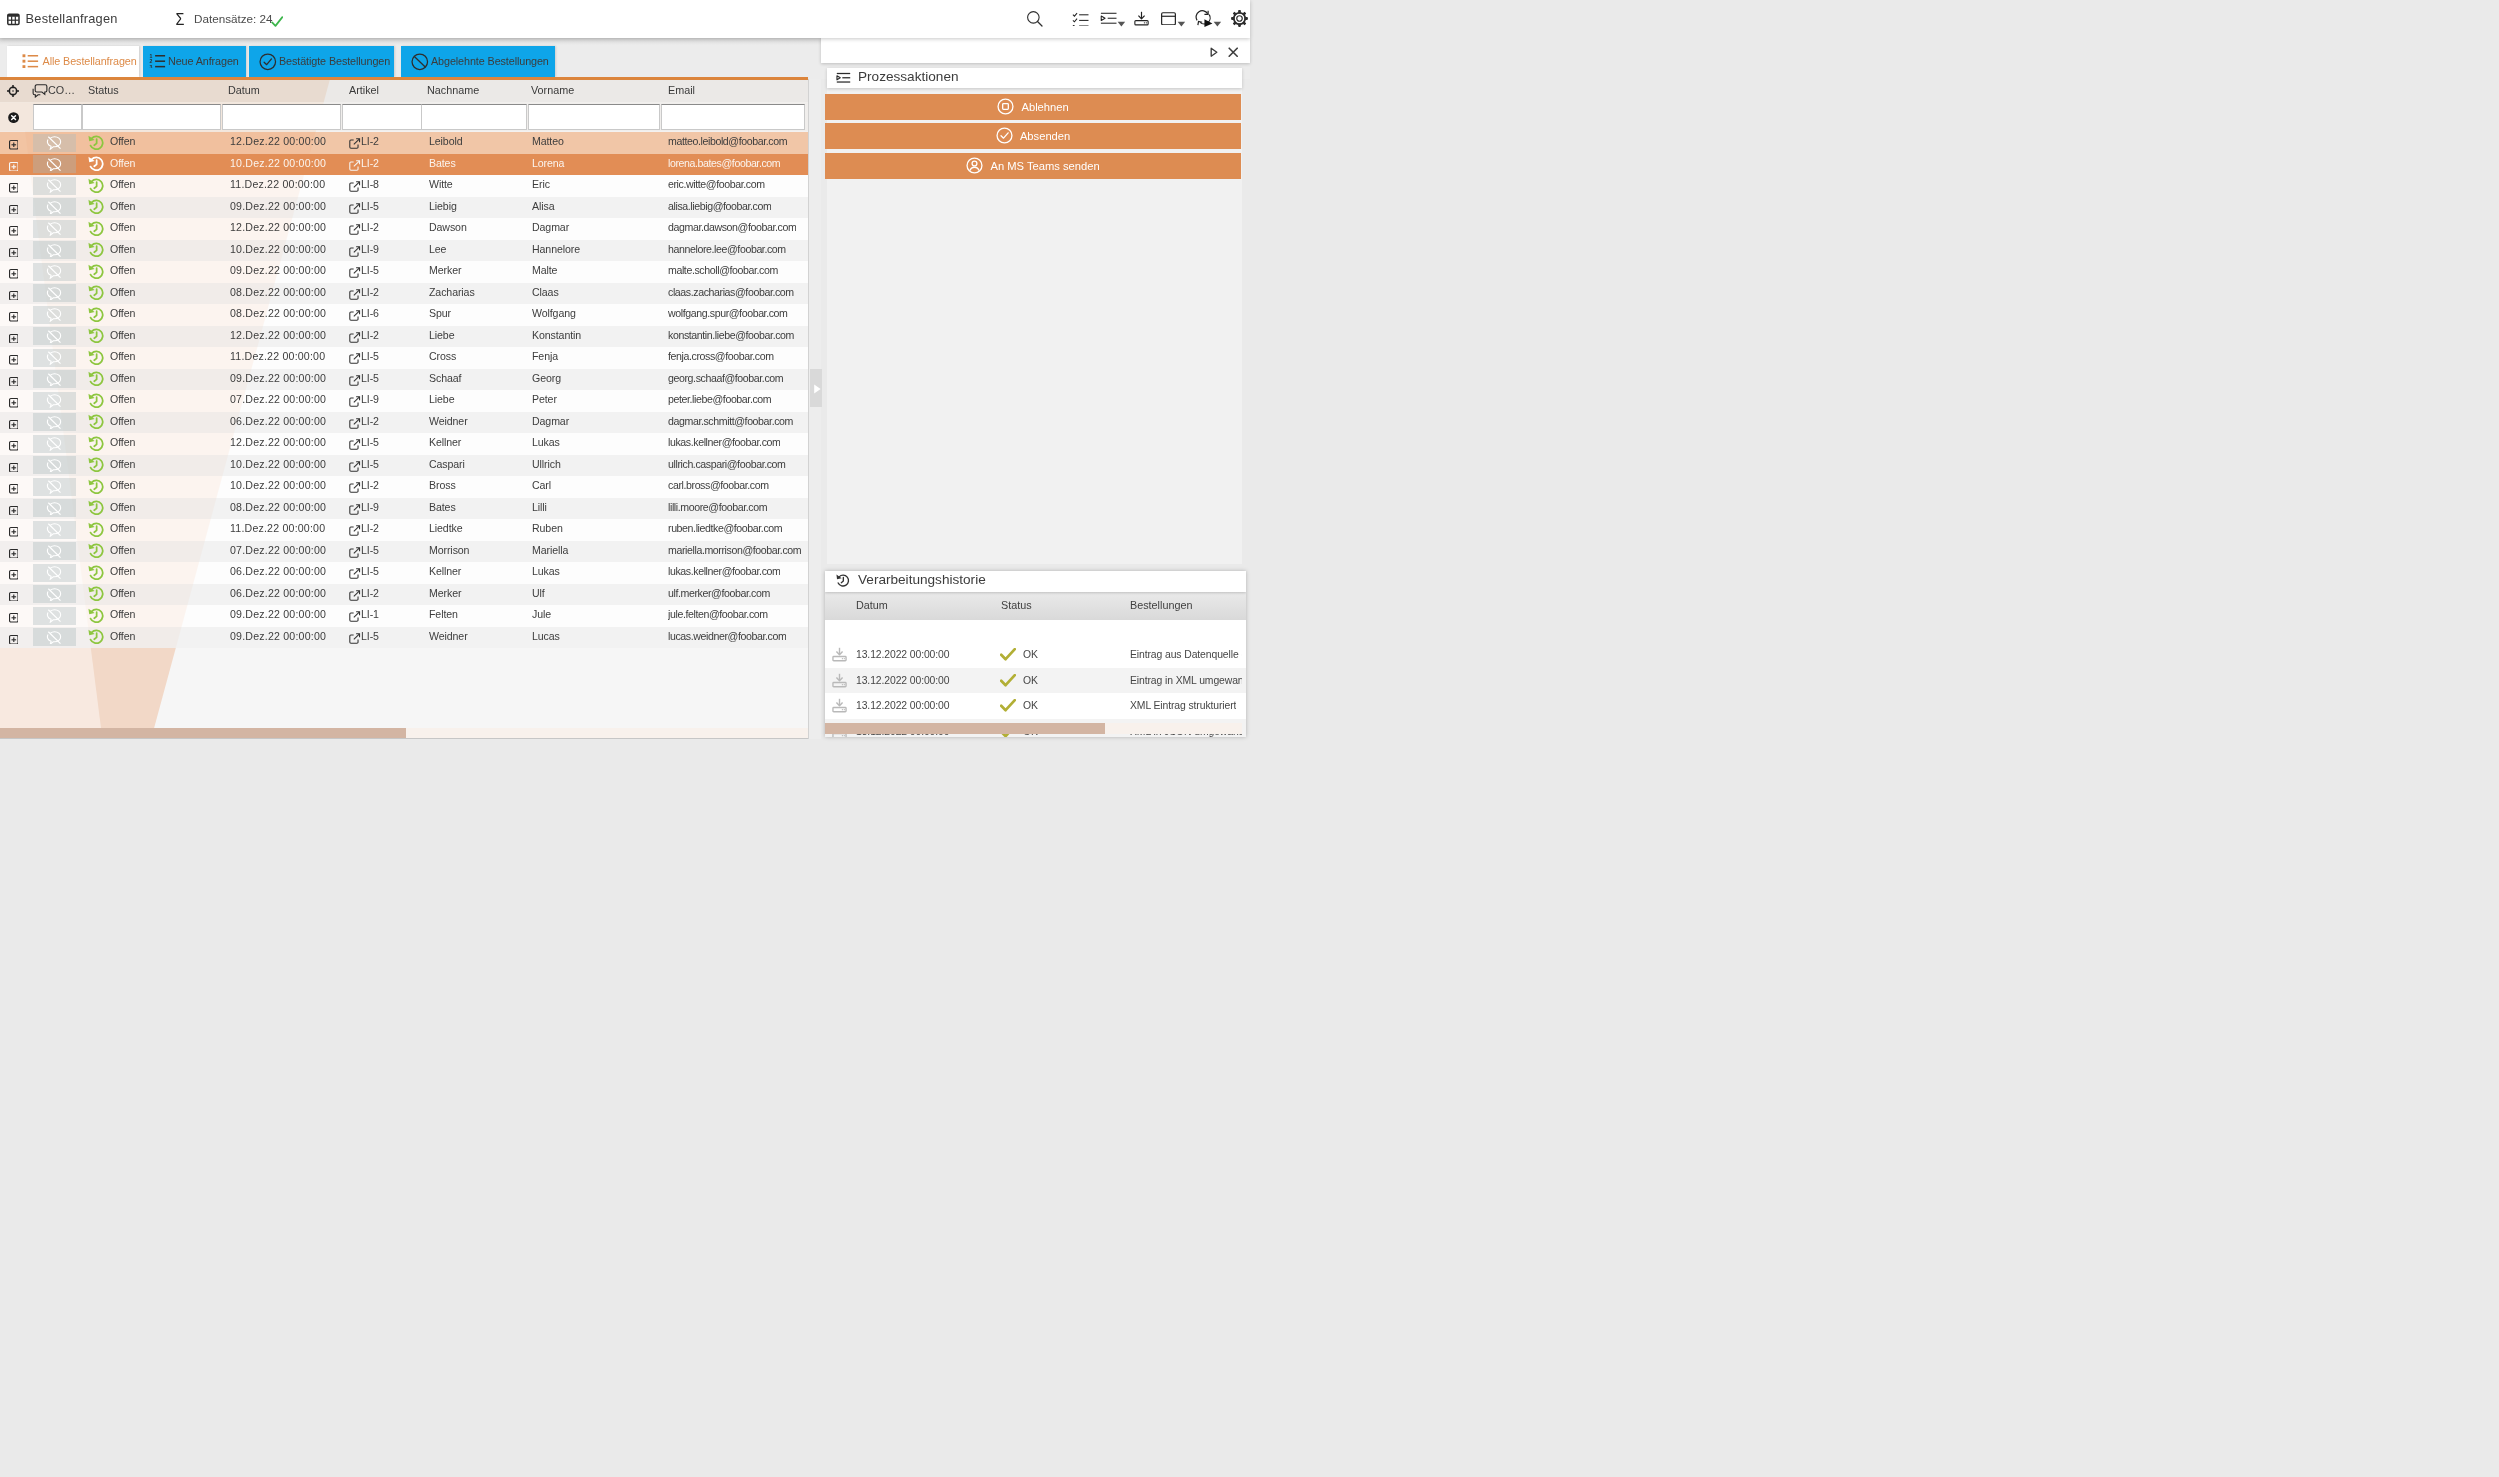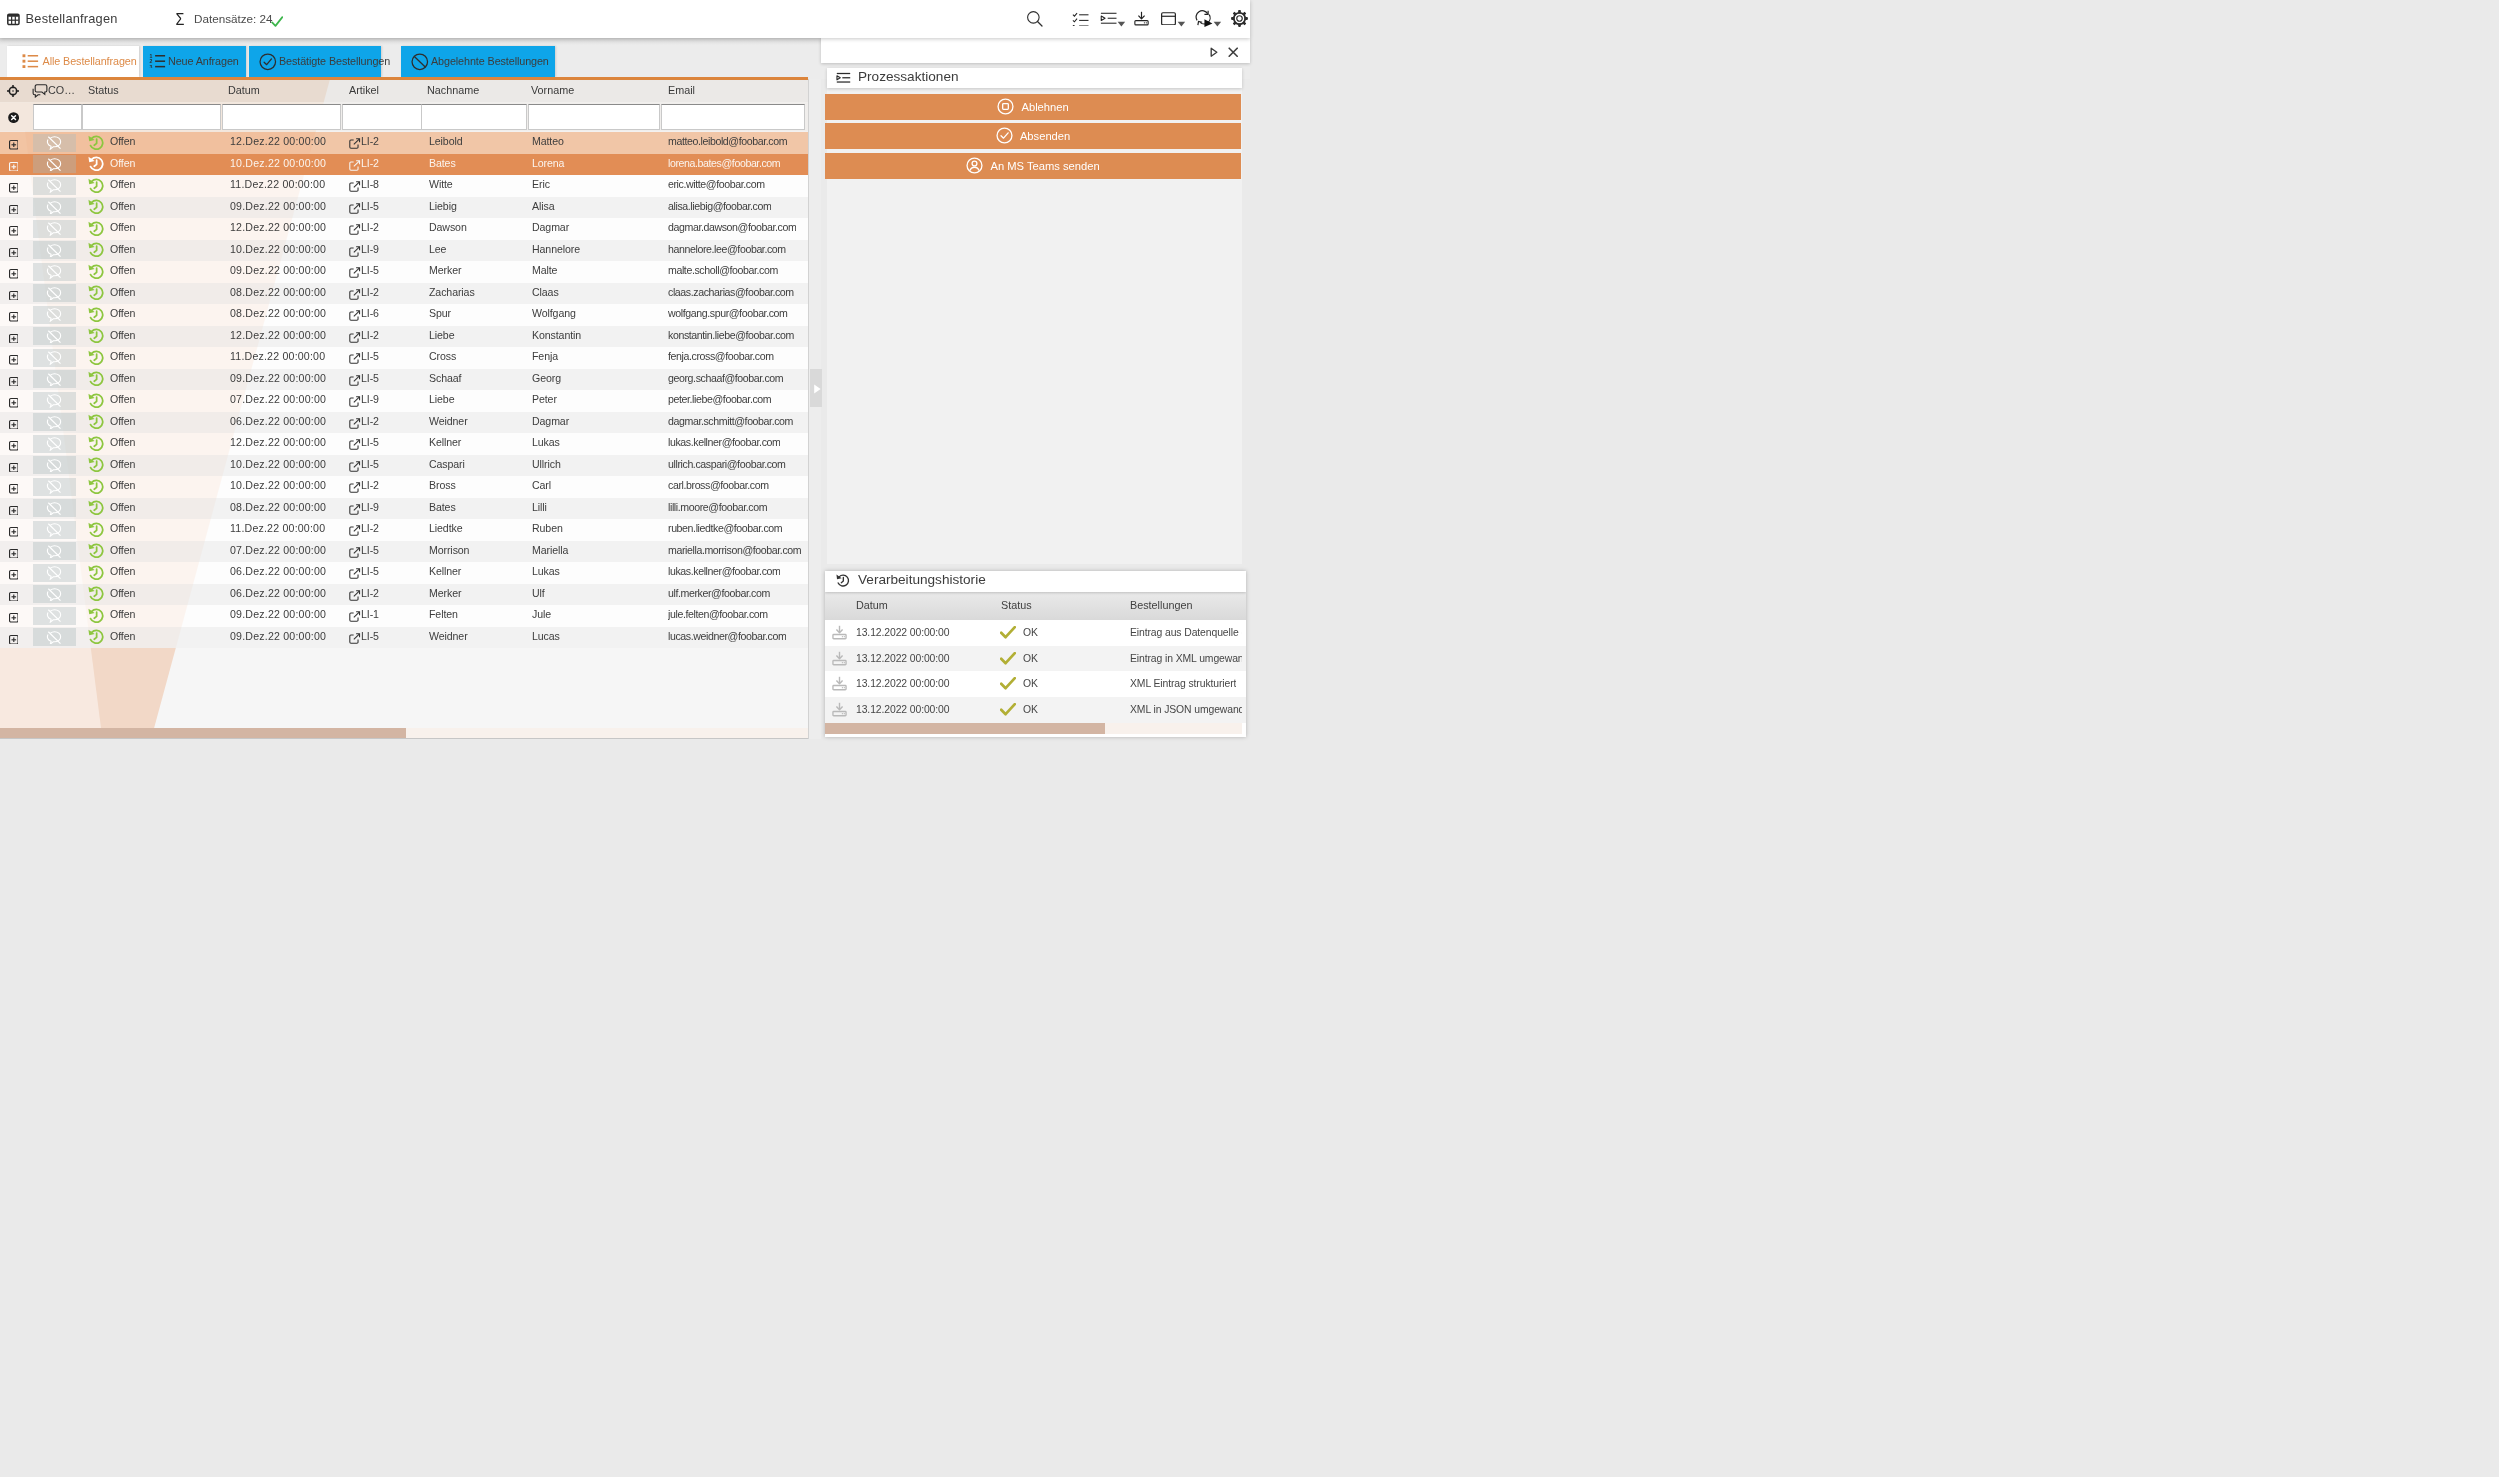--- a/index.html
+++ b/index.html
@@ -13,21 +13,21 @@
 #checkg { position:absolute; left:271px; top:15px; }
 .tico { position:absolute; top:10.4px; }
 #tabbar { position:absolute; left:0; top:38px; width:1250px; height:41px;
   background:linear-gradient(#d8d8d8, #ececec 7.2px, #ececec); z-index:5; }
 .tab { position:absolute; top:46px; height:31px; background:#0ea5e9; box-shadow:1.2px 0 2px rgba(0,0,0,0.13);
   font-size:10.8px; color:#3c3c3c; white-space:nowrap; z-index:6; letter-spacing:-0.1px; }
 .tab .ti { position:absolute; top:8px; }
 .tab .tt { position:absolute; top:8.8px; }
 #tab1 { left:6.6px; width:132px; background:#fff; color:#dd8a47; }
 #tab2 { left:143px; width:103px; }
-#tab3 { left:249px; width:132px; }
+#tab3 { left:249px; width:145px; }
 #tab4 { left:401px; width:154px; }
 #oline { position:absolute; left:0; top:77px; width:808px; height:2.6px; background:#dc853c; z-index:7; }
 #tablec { position:absolute; left:0; top:79px; width:808px; height:660px; overflow:hidden; }
 .hdr { position:absolute; top:0; height:23px; line-height:23px; font-size:10.8px; color:#3a3a3a; z-index:3; }
 .fin { position:absolute; top:25px; height:26px; background:#fff; border:0.8px solid #c9c9c9;
   border-top:0.8px solid #8a8a8a; z-index:3; }
 #rowwrap { position:absolute; left:0; top:53px; width:808px; z-index:2; }
 .row { position:relative; width:808px; height:21.5px; }
 .rw { background:rgba(255,255,255,0.72); }
 .rg { background:rgba(240,240,240,0.82); }
@@ -64,21 +64,21 @@
 .obtn svg { vertical-align:-4.4px; margin-right:7.2px; }
 #hpanel { position:absolute; left:825px; top:571px; width:421px; height:166px; background:#fff;
   box-shadow:0 0 4px rgba(0,0,0,0.25); z-index:10; overflow:hidden; }
 #hp_head { position:absolute; left:0; top:0; width:421px; height:21px; background:#fff;
   box-shadow:0 1.2px 2.4px rgba(0,0,0,0.18); z-index:3;text-align:center; }
 #hp_head .pi { position:absolute; left:11.2px; top:3.2px; }
 #hp_head .pt { position:absolute; left:33px; top:1.2px; font-size:13.6px; color:#3c3c3c; }
 #hp_cols { position:absolute; left:0; top:21px; width:421px; height:28px;
   background:linear-gradient(#eaeaea,#d9d9d9); z-index:2; }
 #hp_cols span { position:absolute; top:6.8px; font-size:10.8px; color:#3f3f3f; }
-.hrow { position:absolute; left:0; width:421px; height:25.6px; }
+.hrow { position:absolute; left:0; width:421px; height:25.6px;margin-top:22px; }
 .hic { position:absolute; left:7.2px; top:4.8px; }
 .hchk { position:absolute; left:175px; top:6.4px; }
 .hcell { position:absolute; top:0; line-height:25.6px; font-size:10.4px; color:#464646; letter-spacing:-0.1px; }
 #hp_scroll { position:absolute; left:0; top:152px; width:417px; height:11.2px; background:#f8f1ec; }
 #hp_thumb { position:absolute; left:0; top:0; width:280px; height:11.2px; background:#d3b5a3; }
 </style></head>
 <body>
 <div id="topbar">
   <span id="tgrid"><svg width="12.8" height="12.8" viewBox="0 0 16 16" style="">
         <rect x="1" y="1.5" width="14" height="13" rx="1.6" fill="none" stroke="#2d2d2d" stroke-width="1.9"></rect>

